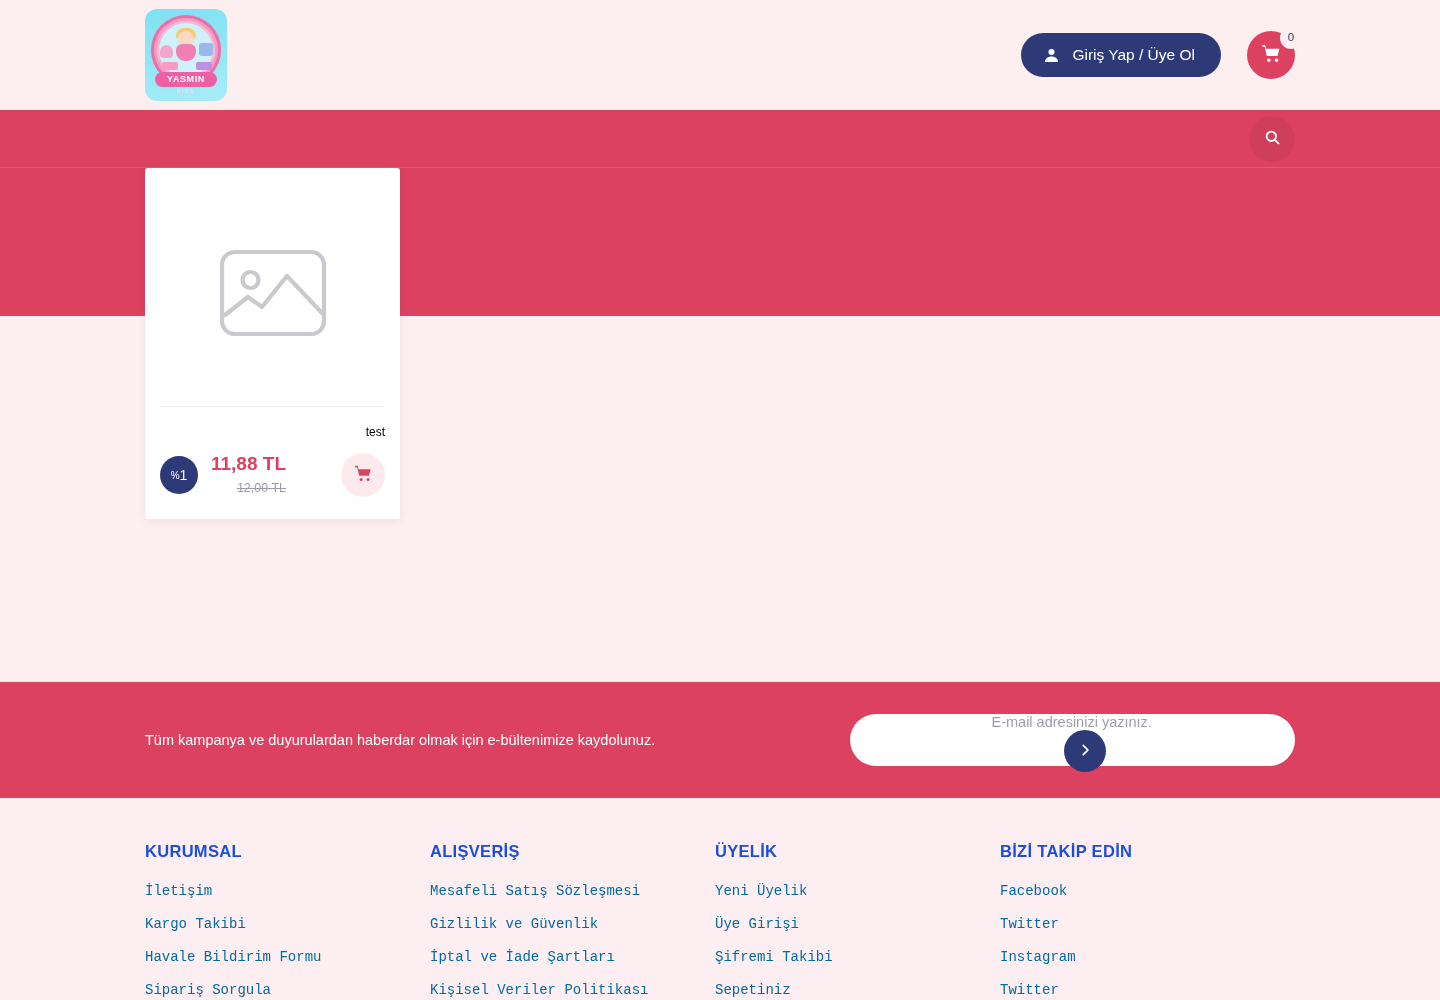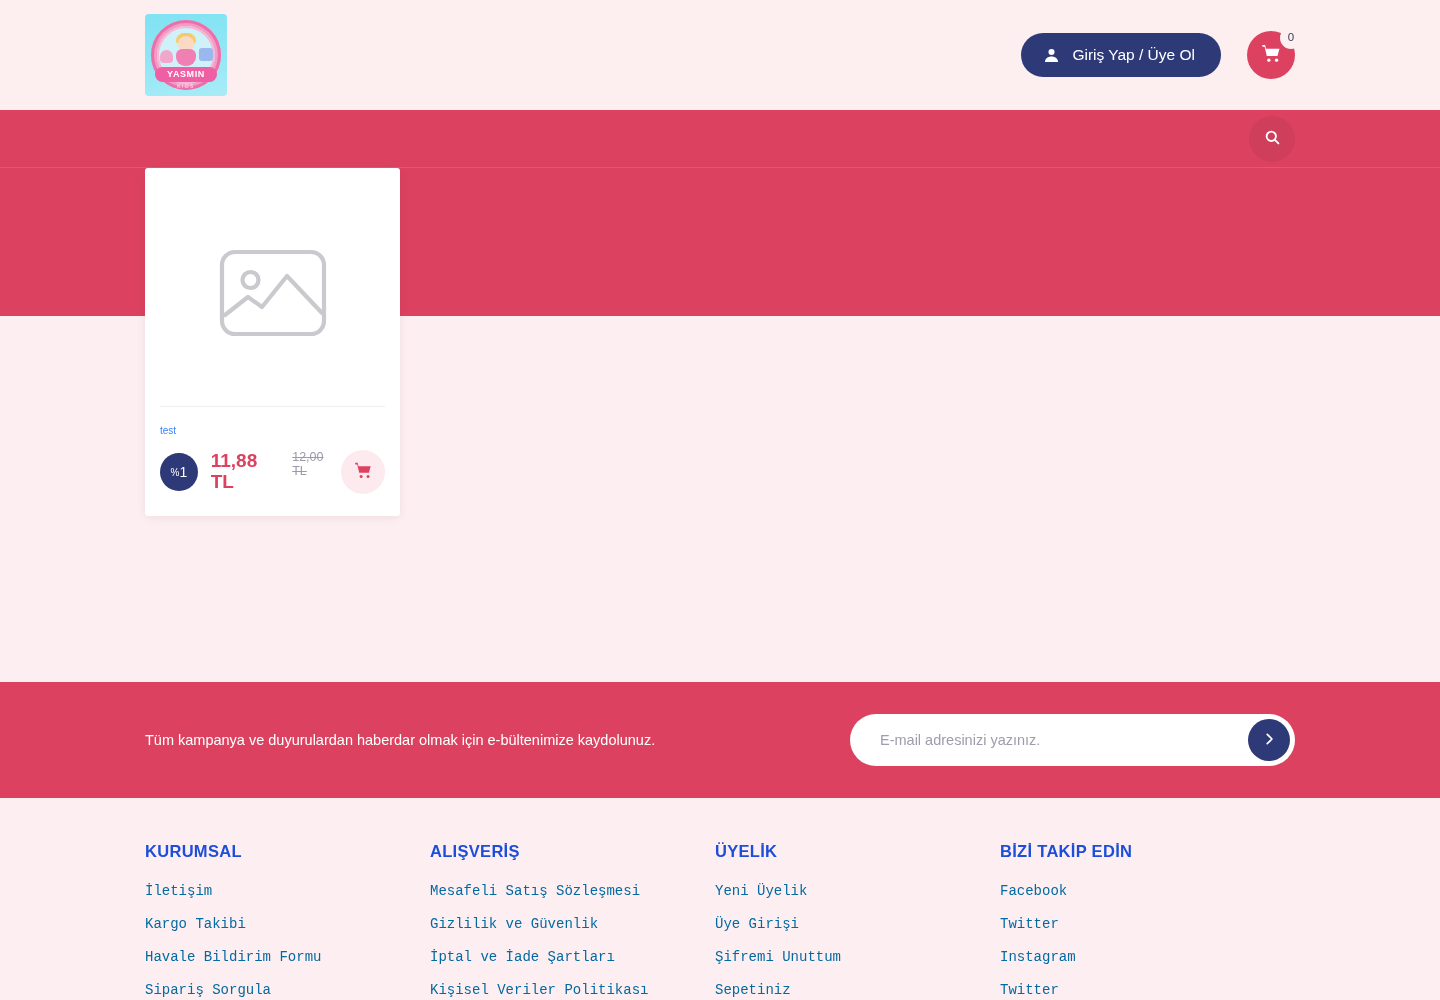--- a/index.html
+++ b/index.html
@@ -36,22 +36,22 @@
     width: 1150px;
     margin: 0 auto;
     display: flex;
     align-items: center;
     justify-content: space-between;
     height: 110px;
   }
 
   .logo {
     width: 82px;
-    height: 82px;
-    border-radius: 4px;
+    height: 92px;
+    border-radius: 12px;
     position: relative;
     overflow: hidden;
     background: linear-gradient(170deg, #7FE2F2 0%, #8FE6F4 45%, #A8ECF7 100%);
     display: block;
     flex: 0 0 auto;
   }
   .logo .ring-outer {
     position: absolute;
     left: 6px; top: 6px;
     width: 70px; height: 70px;
@@ -247,54 +247,55 @@
     padding: 15px 15px 0 15px;
   }
   .product-image {
     height: 224px;
     border-bottom: 1px solid #EFEFEF;
     display: flex;
     align-items: center;
     justify-content: center;
   }
   .product-name {
-    text-align: left;
-    font-size: 10px;
-    color: #3b82f6;
+    text-align: right;
+    font-size: 12px;
+    color: #000000;
     padding: 18px 0 14px 0;
   }
   .product-footer {
     display: flex;
     align-items: center;
     justify-content: space-between;
     padding: 0 0 22px 0;
   }
   .price-block { display: flex; align-items: center; gap: 13px; }
   .discount-badge {
     width: 38px; height: 38px;
     border-radius: 50%;
     background: #2E3A78;
     color: #FFFFFF;
     display: flex; align-items: center; justify-content: center;
     font-size: 14px;
     line-height: 1;
   }
   .discount-badge .pct { font-size: 10px; position: relative; top: 1px; }
-  .prices { display: flex; flex-direction: row; gap: 7px; }
+  .prices { display: flex; flex-direction: column; gap: 7px; }
   .price-new {
     font-size: 19px;
     font-weight: bold;
     color: #DC4260;
     line-height: 1.1;
   }
   .price-old {
     font-size: 12.5px;
     color: #9A9AAA;
     text-decoration: line-through;
     line-height: 1.1;
+    text-align: right;
   }
   .add-cart-btn {
     width: 44px; height: 44px;
     border-radius: 50%;
     background: #FDEAEE;
     border: none;
     display: flex; align-items: center; justify-content: center;
     cursor: pointer;
     flex: 0 0 auto;
   }
@@ -325,20 +326,21 @@
     color: #FFFFFF;
   }
   .nl-form {
     width: 445px;
     height: 52px;
     background: #FFFFFF;
     border-radius: 26px;
     display: flex;
     align-items: center;
     padding: 0 5px 0 30px;
+    flex-direction: column;
   }
   .nl-input {
     flex: 1;
     border: none;
     outline: none;
     font-size: 14.5px;
     font-family: "Liberation Sans", sans-serif;
     color: #3C3C52;
     background: transparent;
   }
@@ -525,21 +527,21 @@
         <a class="footer-link" href="#">Mesafeli Satış Sözleşmesi</a>
         <a class="footer-link" href="#">Gizlilik ve Güvenlik</a>
         <a class="footer-link" href="#">İptal ve İade Şartları</a>
         <a class="footer-link" href="#">Kişisel Veriler Politikası</a>
       </div>
 
       <div class="footer-col">
         <div class="footer-heading">ÜYELİK</div>
         <a class="footer-link" href="#">Yeni Üyelik</a>
         <a class="footer-link" href="#">Üye Girişi</a>
-        <a class="footer-link" href="#">Şifremi Unuttum</a>
+        <a class="footer-link" href="#">Şifremi Takibi</a>
         <a class="footer-link" href="#">Sepetiniz</a>
       </div>
 
       <div class="footer-col">
         <div class="footer-heading">BİZİ TAKİP EDİN</div>
         <a class="footer-link" href="#">Facebook</a>
         <a class="footer-link" href="#">Twitter</a>
         <a class="footer-link" href="#">Instagram</a>
         <a class="footer-link" href="#">Twitter</a>
 

